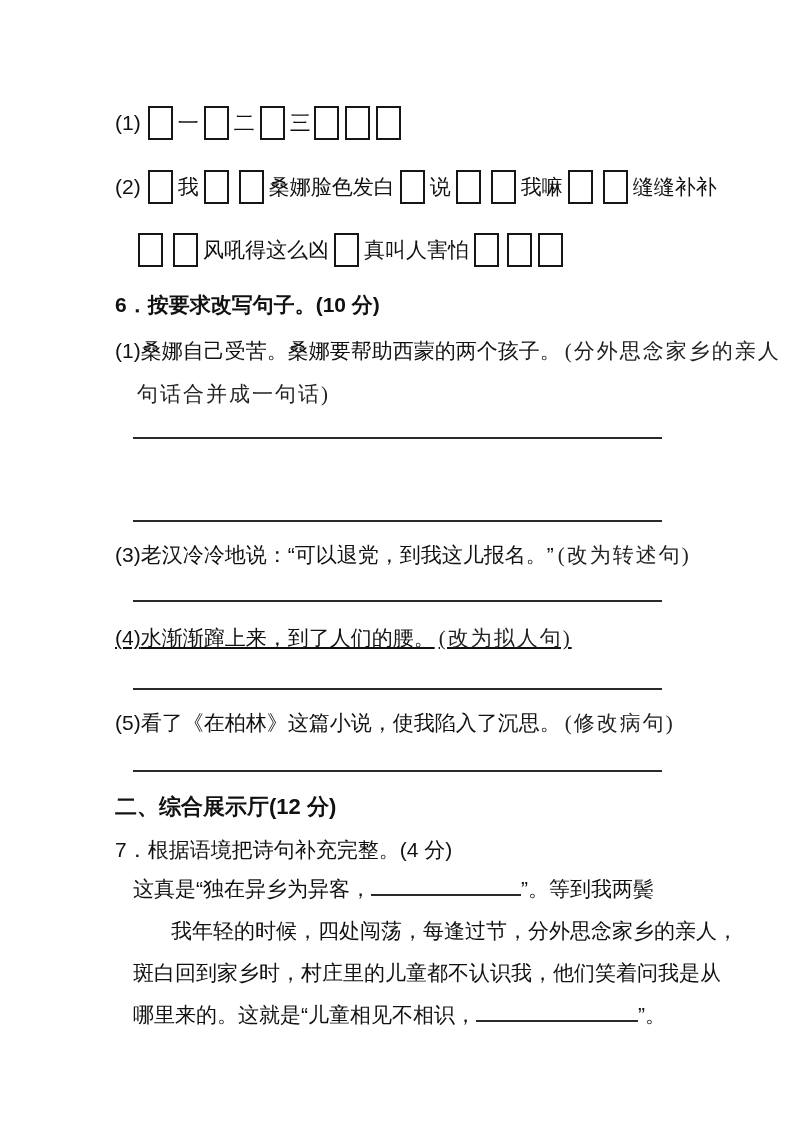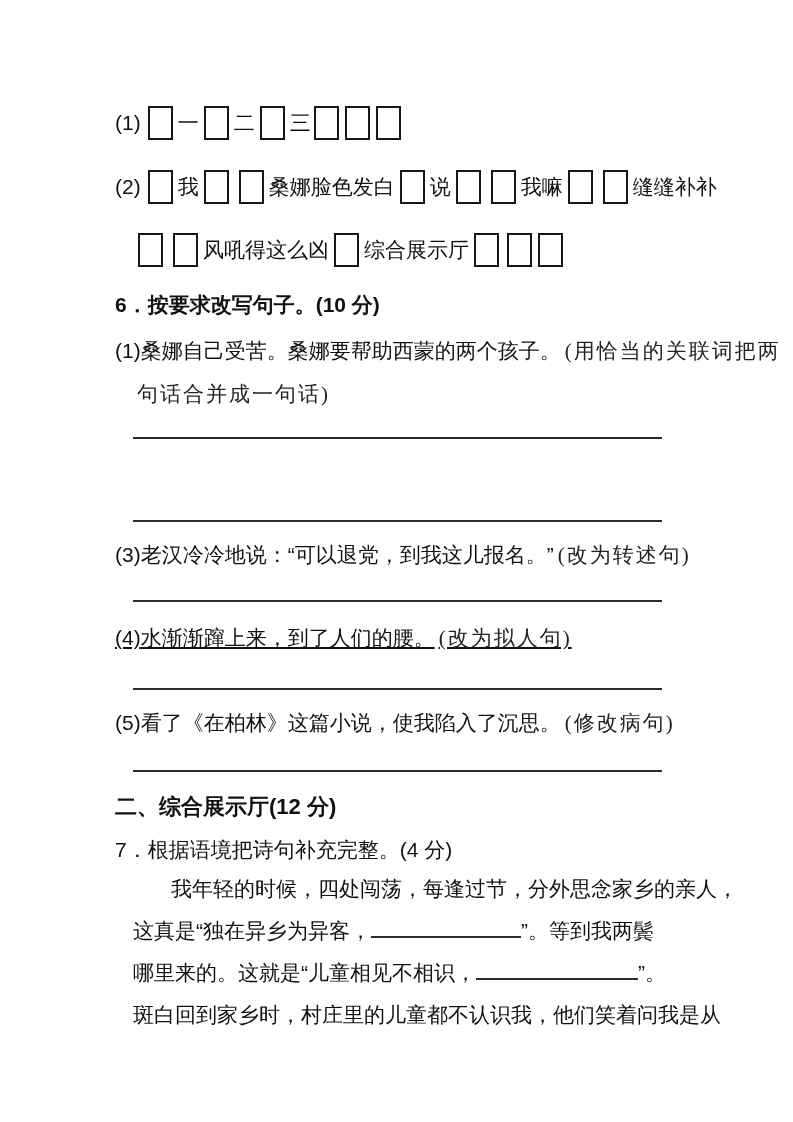--- a/index.html
+++ b/index.html
@@ -79,30 +79,30 @@
     <span class="pbox"></span>
     <span class="pbox"></span>
     <span>缝缝补补</span>
   </div>
 
   <div class="abs punct-row" style="left:133px; top:233px;">
     <span class="pbox"></span>
     <span class="pbox"></span>
     <span>风吼得这么凶</span>
     <span class="pbox"></span>
-    <span>综合展示厅</span>
+    <span>真叫人害怕</span>
     <span class="pbox"></span>
     <span class="pbox tight"></span>
     <span class="pbox tight"></span>
   </div>
 
   <div class="abs q-title" style="left:115px; top:291px;font-weight:bold;">6．按要求改写句子。(10 分)</div>
 
   <div class="abs" style="left:115px; top:337px;">
-    <span>(1)</span><span>桑娜自己受苦。桑娜要帮助西蒙的两个孩子。</span><span class="hint">(用恰当的关联词把两</span>
+    <span>(1)</span><span>桑娜自己受苦。桑娜要帮助西蒙的两个孩子。</span><span class="hint">(分外思念家乡的亲人</span>
   </div>
   <div class="abs hint" style="left:133px; top:380px;">句话合并成一句话)</div>
   <div class="answer-line" style="left:133px; top:425px; width:529px;"></div>
 
   <div class="answer-line" style="left:133px; top:508px; width:529px;"></div>
 
   <div class="abs" style="left:115px; top:541px;">
     <span>(3)</span><span>老汉冷冷地说：“可以退党，到我这儿报名。”</span><span class="hint">(改为转述句)</span>
   </div>
   <div class="answer-line" style="left:133px; top:588px; width:529px;"></div>
@@ -115,23 +115,23 @@
   <div class="abs" style="left:115px; top:709px;">
     <span>(5)</span><span>看了《在柏林》这篇小说，使我陷入了沉思。</span><span class="hint">(修改病句)</span>
   </div>
   <div class="answer-line" style="left:133px; top:758px; width:529px;"></div>
 
   <div class="abs section-title" style="left:115px; top:792px;">二、综合展示厅(12 分)</div>
 
   <div class="abs q-title" style="left:115px; top:836px;">7．根据语境把诗句补充完整。(4 分)</div>
 
   <div class="abs" style="left:133px; top:868px;">
-    <div class="para-line" style="padding-left:38px;">我年轻的时候，四处闯荡，每逢过节，分外思念家乡的亲人，</div>
     <div class="para-line">
       <span>这真是“独在异乡为异客，</span><span class="blank" style="width:150px;"></span><span>”。等到我两鬓</span>
     </div>
+    <div class="para-line" style="padding-left:38px;">我年轻的时候，四处闯荡，每逢过节，分外思念家乡的亲人，</div>
+    <div class="para-line">斑白回到家乡时，村庄里的儿童都不认识我，他们笑着问我是从</div>
     <div class="para-line">
       <span>哪里来的。这就是“儿童相见不相识，</span><span class="blank" style="width:162px;"></span><span>”。</span>
     </div>
-    <div class="para-line">斑白回到家乡时，村庄里的儿童都不认识我，他们笑着问我是从</div>
   </div>
 
 </div>
 
 </body></html>

